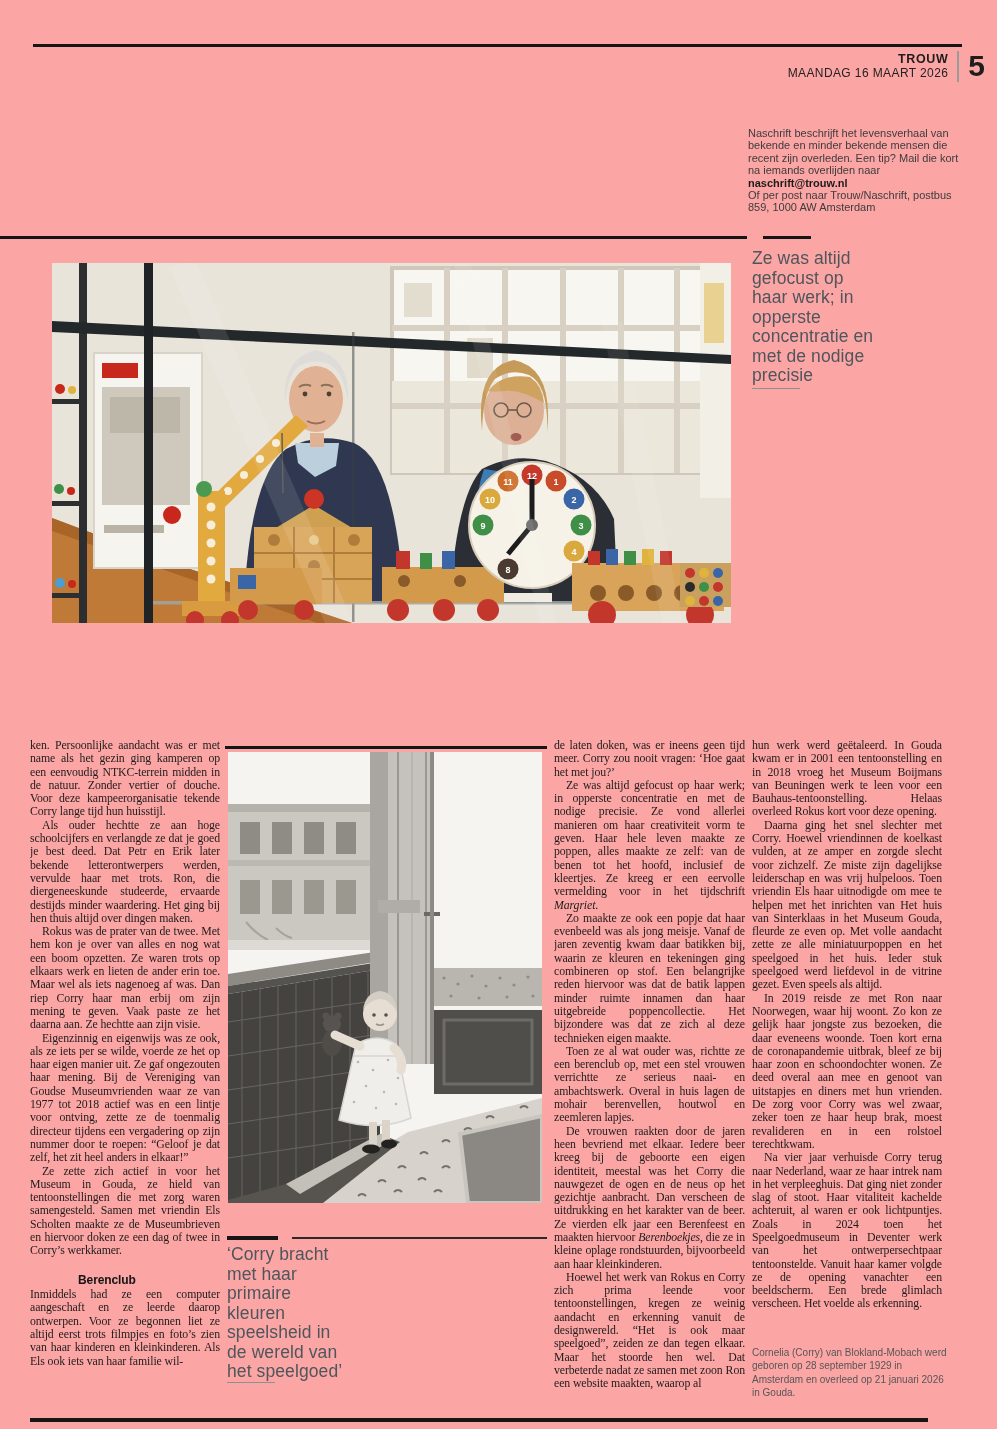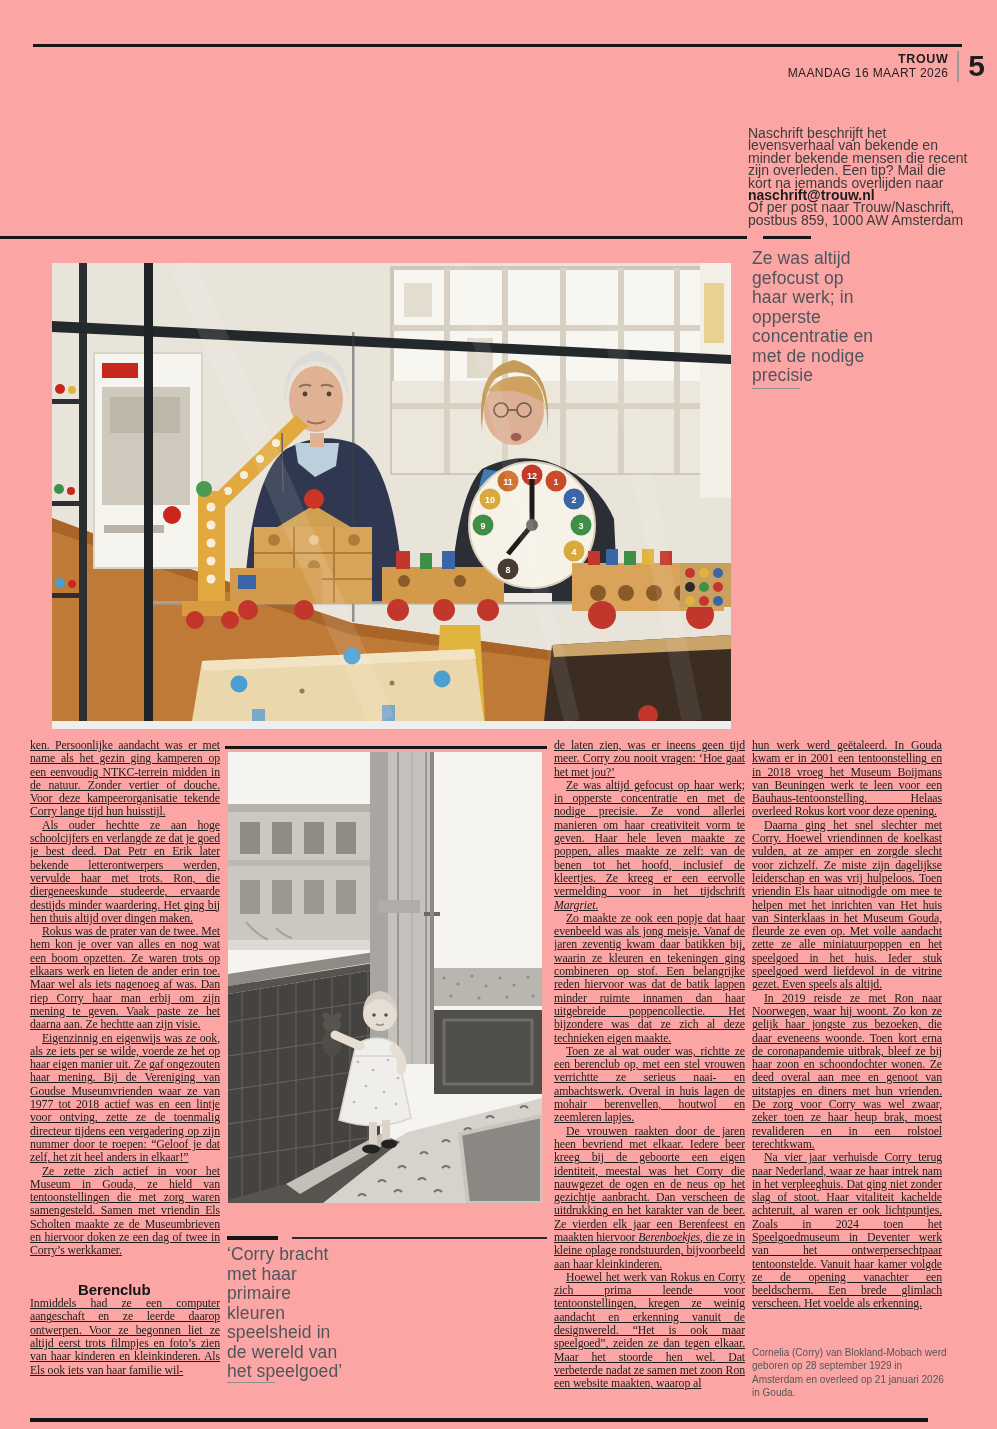--- a/index.html
+++ b/index.html
@@ -11,39 +11,39 @@
   .rule{position:absolute;background:#161616;}
   .thin{background:#8f8f8f;}
   
   .masthead{position:absolute;left:620px;top:50px;width:365px;display:flex;justify-content:flex-end;align-items:flex-start;font-family:"Liberation Sans",sans-serif;}
   .mast-text{text-align:right;line-height:14px;padding-top:2px;}
   .mast-brand{font-weight:bold;font-size:12.5px;letter-spacing:.6px;}
   .mast-date{font-size:12px;letter-spacing:.4px;color:#222;}
   .mast-div{width:2px;height:31px;background:#9a9a9a;margin:1px 9px 0 9px;}
   .mast-page{font-weight:bold;font-size:30px;line-height:31px;}
   
-  .naschrift{position:absolute;left:748px;top:127px;width:222px;font-family:"Liberation Sans",sans-serif;font-size:14px;line-height:12.4px;color:#3c3c3c;}
+  .naschrift{position:absolute;left:748px;top:127px;width:222px;font-family:"Liberation Sans",sans-serif;font-size:11px;line-height:12.4px;color:#3c3c3c;}
   .naschrift b{color:#1c1c1c;}
   
   .quote{position:absolute;font-family:"Liberation Sans",sans-serif;font-size:17.5px;line-height:19.5px;color:#4e565c;letter-spacing:.1px;}
   .quote-right{left:752px;top:249px;width:126px;}
   .quote-mid{left:227px;top:1245px;width:126px;}
   
   .bodycol{position:absolute;top:739px;width:190px;height:672px;overflow:hidden;font-size:11.8px;line-height:13.3px;text-align:justify;letter-spacing:-0.1px;}
-  .bodycol p{margin:0;text-decoration:underline;}
+  .bodycol p{margin:0;}
   .bodycol p.ind{text-indent:12px;}
-  .bodycol h3.subhead{margin:25px 0 1px 0;font-family:"Liberation Sans",sans-serif;font-weight:bold;font-size:15px;line-height:13.5px;color:#141414;padding-left:48px;}
+  .bodycol h3.subhead{margin:16px 0 1px 0;font-family:"Liberation Sans",sans-serif;font-weight:bold;font-size:12px;line-height:13.5px;color:#141414;padding-left:48px;}
   .col1{left:30px;}
   .col3{left:554px;width:191px;}
   .col4{left:752px;height:600px;}
   .credit{position:absolute;left:752px;top:1346px;width:196px;font-family:"Liberation Sans",sans-serif;font-size:10px;line-height:13.4px;color:#565656;}
   
   .photo{position:absolute;overflow:hidden;background:#eee;}
   .photo svg{display:block;}
-  .main-photo{left:52px;top:263px;width:679px;height:466px;}
+  .main-photo{left:52px;top:263px;width:679px;height:360px;}
   .small-photo{left:228px;top:752px;width:314px;height:451px;background:#f5f4f1;}
 </style>
 </head>
 <body>
 
 <div class="page">
 
   <div class="rule" style="left:33px;top:44px;width:929px;height:3px;"></div>
   <div class="masthead">
     <div class="mast-text">
@@ -274,21 +274,21 @@
   <div class="bodycol col1">
       <p class="">ken. Persoonlijke aandacht was er met name als het gezin ging kamperen op een eenvoudig NTKC-terrein midden in de natuur. Zonder vertier of douche. Voor deze kampeerorganisatie tekende Corry lange tijd hun huisstijl.</p>
       <p class="ind">Als ouder hechtte ze aan hoge schoolcijfers en verlangde ze dat je goed je best deed. Dat Petr en Erik later bekende letterontwerpers werden, vervulde haar met trots. Ron, die diergeneeskunde studeerde, ervaarde destijds minder waardering. Het ging bij hen thuis altijd over dingen maken.</p>
       <p class="ind">Rokus was de prater van de twee. Met hem kon je over van alles en nog wat een boom opzetten. Ze waren trots op elkaars werk en lieten de ander erin toe. Maar wel als iets nagenoeg af was. Dan riep Corry haar man erbij om zijn mening te geven. Vaak paste ze het daarna aan. Ze hechtte aan zijn visie.</p>
       <p class="ind">Eigenzinnig en eigenwijs was ze ook, als ze iets per se wilde, voerde ze het op haar eigen manier uit. Ze gaf ongezouten haar mening. Bij de Vereniging van Goudse Museumvrienden waar ze van 1977 tot 2018 actief was en een lintje voor ontving, zette ze de toenmalig directeur tijdens een vergadering op zijn nummer door te roepen: “Geloof je dat zelf, het zit heel anders in elkaar!”</p>
       <p class="ind">Ze zette zich actief in voor het Museum in Gouda, ze hield van tentoonstellingen die met zorg waren samengesteld. Samen met vriendin Els Scholten maakte ze de Museumbrieven en hiervoor doken ze een dag of twee in Corry’s werkkamer.</p>
       <h3 class="subhead">Berenclub</h3>
       <p class="">Inmiddels had ze een computer aangeschaft en ze leerde daarop ontwerpen. Voor ze begonnen liet ze altijd eerst trots filmpjes en foto’s zien van haar kinderen en kleinkinderen. Als Els ook iets van haar familie wil-</p>
     </div>
   <div class="bodycol col3">
-      <p class="">de laten zien, was er ineens geen tijd meer. Corry zou nooit vragen: ‘Hoe gaat het met jou?’</p>
+      <p class="">de laten doken, was er ineens geen tijd meer. Corry zou nooit vragen: ‘Hoe gaat het met jou?’</p>
       <p class="ind">Ze was altijd gefocust op haar werk; in opperste concentratie en met de nodige precisie. Ze vond allerlei manieren om haar creativiteit vorm te geven. Haar hele leven maakte ze poppen, alles maakte ze zelf: van de benen tot het hoofd, inclusief de kleertjes. Ze kreeg er een eervolle vermelding voor in het tijdschrift <i>Margriet</i>.</p>
       <p class="ind">Zo maakte ze ook een popje dat haar evenbeeld was als jong meisje. Vanaf de jaren zeventig kwam daar batikken bij, waarin ze kleuren en tekeningen ging combineren op stof. Een belangrijke reden hiervoor was dat de batik lappen minder ruimte innamen dan haar uitgebreide poppencollectie. Het bijzondere was dat ze zich al deze technieken eigen maakte.</p>
       <p class="ind">Toen ze al wat ouder was, richtte ze een berenclub op, met een stel vrouwen verrichtte ze serieus naai- en ambachtswerk. Overal in huis lagen de mohair berenvellen, houtwol en zeemleren lapjes.</p>
       <p class="ind">De vrouwen raakten door de jaren heen bevriend met elkaar. Iedere beer kreeg bij de geboorte een eigen identiteit, meestal was het Corry die nauwgezet de ogen en de neus op het gezichtje aanbracht. Dan verscheen de uitdrukking en het karakter van de beer. Ze vierden elk jaar een Berenfeest en maakten hiervoor <i>Berenboekjes</i>, die ze in kleine oplage rondstuurden, bijvoorbeeld aan haar kleinkinderen.</p>
       <p class="ind">Hoewel het werk van Rokus en Corry zich prima leende voor tentoonstellingen, kregen ze weinig aandacht en erkenning vanuit de designwereld. “Het is ook maar speelgoed”, zeiden ze dan tegen elkaar. Maar het stoorde hen wel. Dat verbeterde nadat ze samen met zoon Ron een website maakten, waarop al</p>
     </div>
   <div class="bodycol col4">
       <p class="">hun werk werd geëtaleerd. In Gouda kwam er in 2001 een tentoonstelling en in 2018 vroeg het Museum Boijmans van Beuningen werk te leen voor een Bauhaus-tentoonstelling. Helaas overleed Rokus kort voor deze opening.</p>
       <p class="ind">Daarna ging het snel slechter met Corry. Hoewel vriendinnen de koelkast vulden, at ze amper en zorgde slecht voor zichzelf. Ze miste zijn dagelijkse leiderschap en was vrij hulpeloos. Toen vriendin Els haar uitnodigde om mee te helpen met het inrichten van Het huis van Sinterklaas in het Museum Gouda, fleurde ze even op. Met volle aandacht zette ze alle miniatuurpoppen en het speelgoed in het huis. Ieder stuk speelgoed werd liefdevol in de vitrine gezet. Even speels als altijd.</p>
       <p class="ind">In 2019 reisde ze met Ron naar Noorwegen, waar hij woont. Zo kon ze gelijk haar jongste zus bezoeken, die daar eveneens woonde. Toen kort erna de coronapandemie uitbrak, bleef ze bij haar zoon en schoondochter wonen. Ze deed overal aan mee en genoot van uitstapjes en diners met hun vrienden. De zorg voor Corry was wel zwaar, zeker toen ze haar heup brak, moest revalideren en in een rolstoel terechtkwam.</p>

